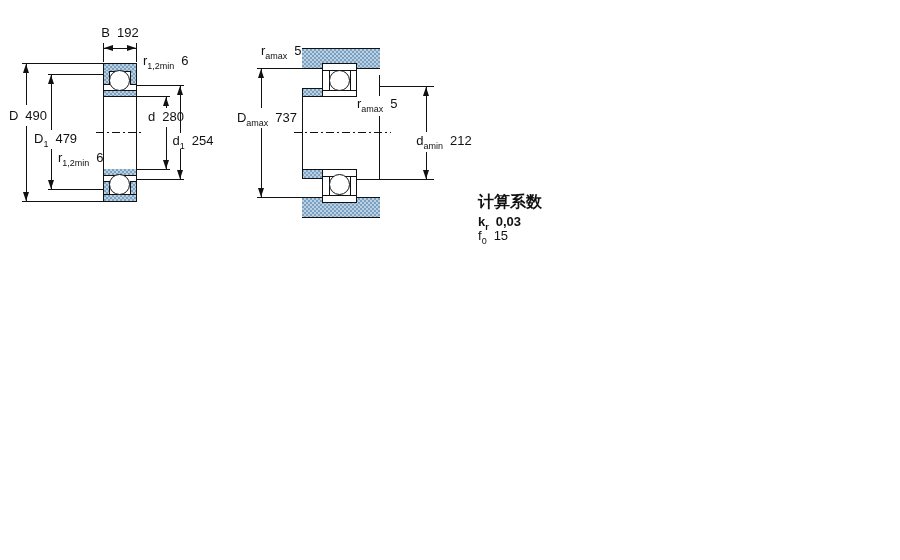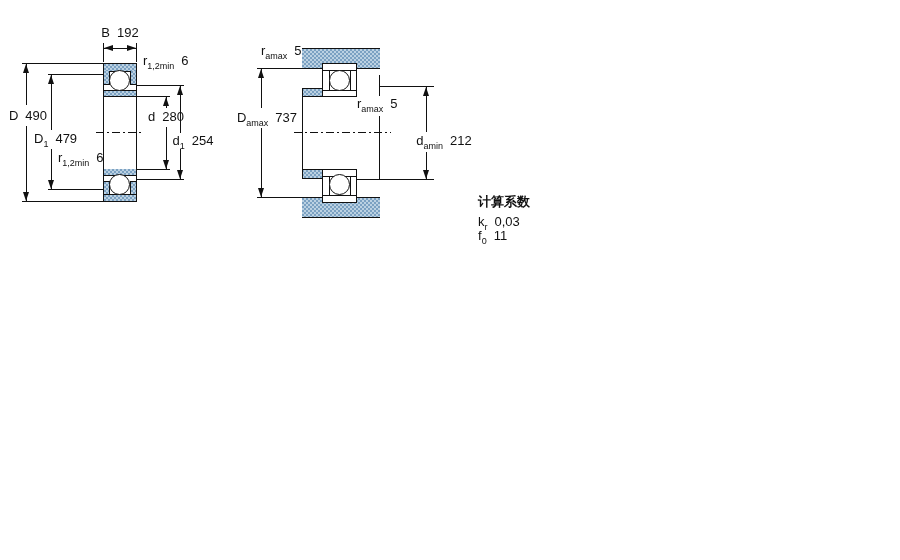--- a/index.html
+++ b/index.html
@@ -29,21 +29,21 @@
   .ball{position:absolute;background:#fff;border:1px solid var(--line-color);border-radius:50%;}
   .cl{position:absolute;height:1px;
       background:repeating-linear-gradient(90deg,var(--line-color) 0 8px,transparent 8px 11px,var(--line-color) 11px 13px,transparent 13px 16px);}
   .au{position:absolute;width:0;height:0;border-left:3.5px solid transparent;border-right:3.5px solid transparent;border-bottom:9px solid var(--line-color);}
   .ad{position:absolute;width:0;height:0;border-left:3.5px solid transparent;border-right:3.5px solid transparent;border-top:9px solid var(--line-color);}
   .al{position:absolute;width:0;height:0;border-top:3.5px solid transparent;border-bottom:3.5px solid transparent;border-right:9px solid var(--line-color);}
   .ar{position:absolute;width:0;height:0;border-top:3.5px solid transparent;border-bottom:3.5px solid transparent;border-left:9px solid var(--line-color);}
   .lbl{position:absolute;font-size:13px;line-height:14px;white-space:nowrap;}
   .lbl sub{font-size:9px;}
   .lbl .val{margin-left:7px;}
-  .calc-heading{position:absolute;font-size:13px;line-height:15px;font-weight:bold;white-space:nowrap;text-align:right;}
+  .calc-heading{position:absolute;font-size:16px;line-height:15px;font-weight:bold;white-space:nowrap;text-align:right;}
 </style>
 </head>
 <body>
 
 <div id="canvas">
 
   <div class="box" style="left:103px;top:63px;width:34px;height:139px;"></div>
 
   <div class="steel" style="left:104px;top:64px;width:32px;height:8px;border-bottom:1px solid var(--line-color);"></div>
   <div class="steel" style="left:104px;top:71px;width:6px;height:14px;border-right:1px solid var(--line-color);border-bottom:1px solid var(--line-color);"></div>
@@ -143,16 +143,16 @@
 
   <div class="h" style="left:379px;top:86px;width:55px;"></div>
   <div class="h" style="left:357px;top:179px;width:77px;"></div>
   <div class="v" style="left:426px;top:87px;height:45px;"></div>
   <div class="v" style="left:426px;top:152px;height:27px;"></div>
   <div class="au" style="left:423px;top:87px;"></div>
   <div class="ad" style="left:423px;top:170px;"></div>
   <div class="lbl" style="left:413px;top:134px;width:62px;text-align:center;"><span>d</span><sub>amin</sub><span class="val">212</span></div>
 
   <div class="calc-heading" style="left:478px;top:194px;">计算系数</div>
-  <div class="lbl" style="left:478px;top:215px;"><span>k</span><sub>r</sub><span class="val">0,03</span></div>
-  <div class="lbl" style="left:478px;top:229px;"><span>f</span><sub>0</sub><span class="val">11</span></div>
+  <div class="lbl" style="left:478px;top:215px;font-weight:bold;"><span>k</span><sub>r</sub><span class="val">0,03</span></div>
+  <div class="lbl" style="left:478px;top:229px;"><span>f</span><sub>0</sub><span class="val">15</span></div>
 
 </div>
 
 </body></html>

